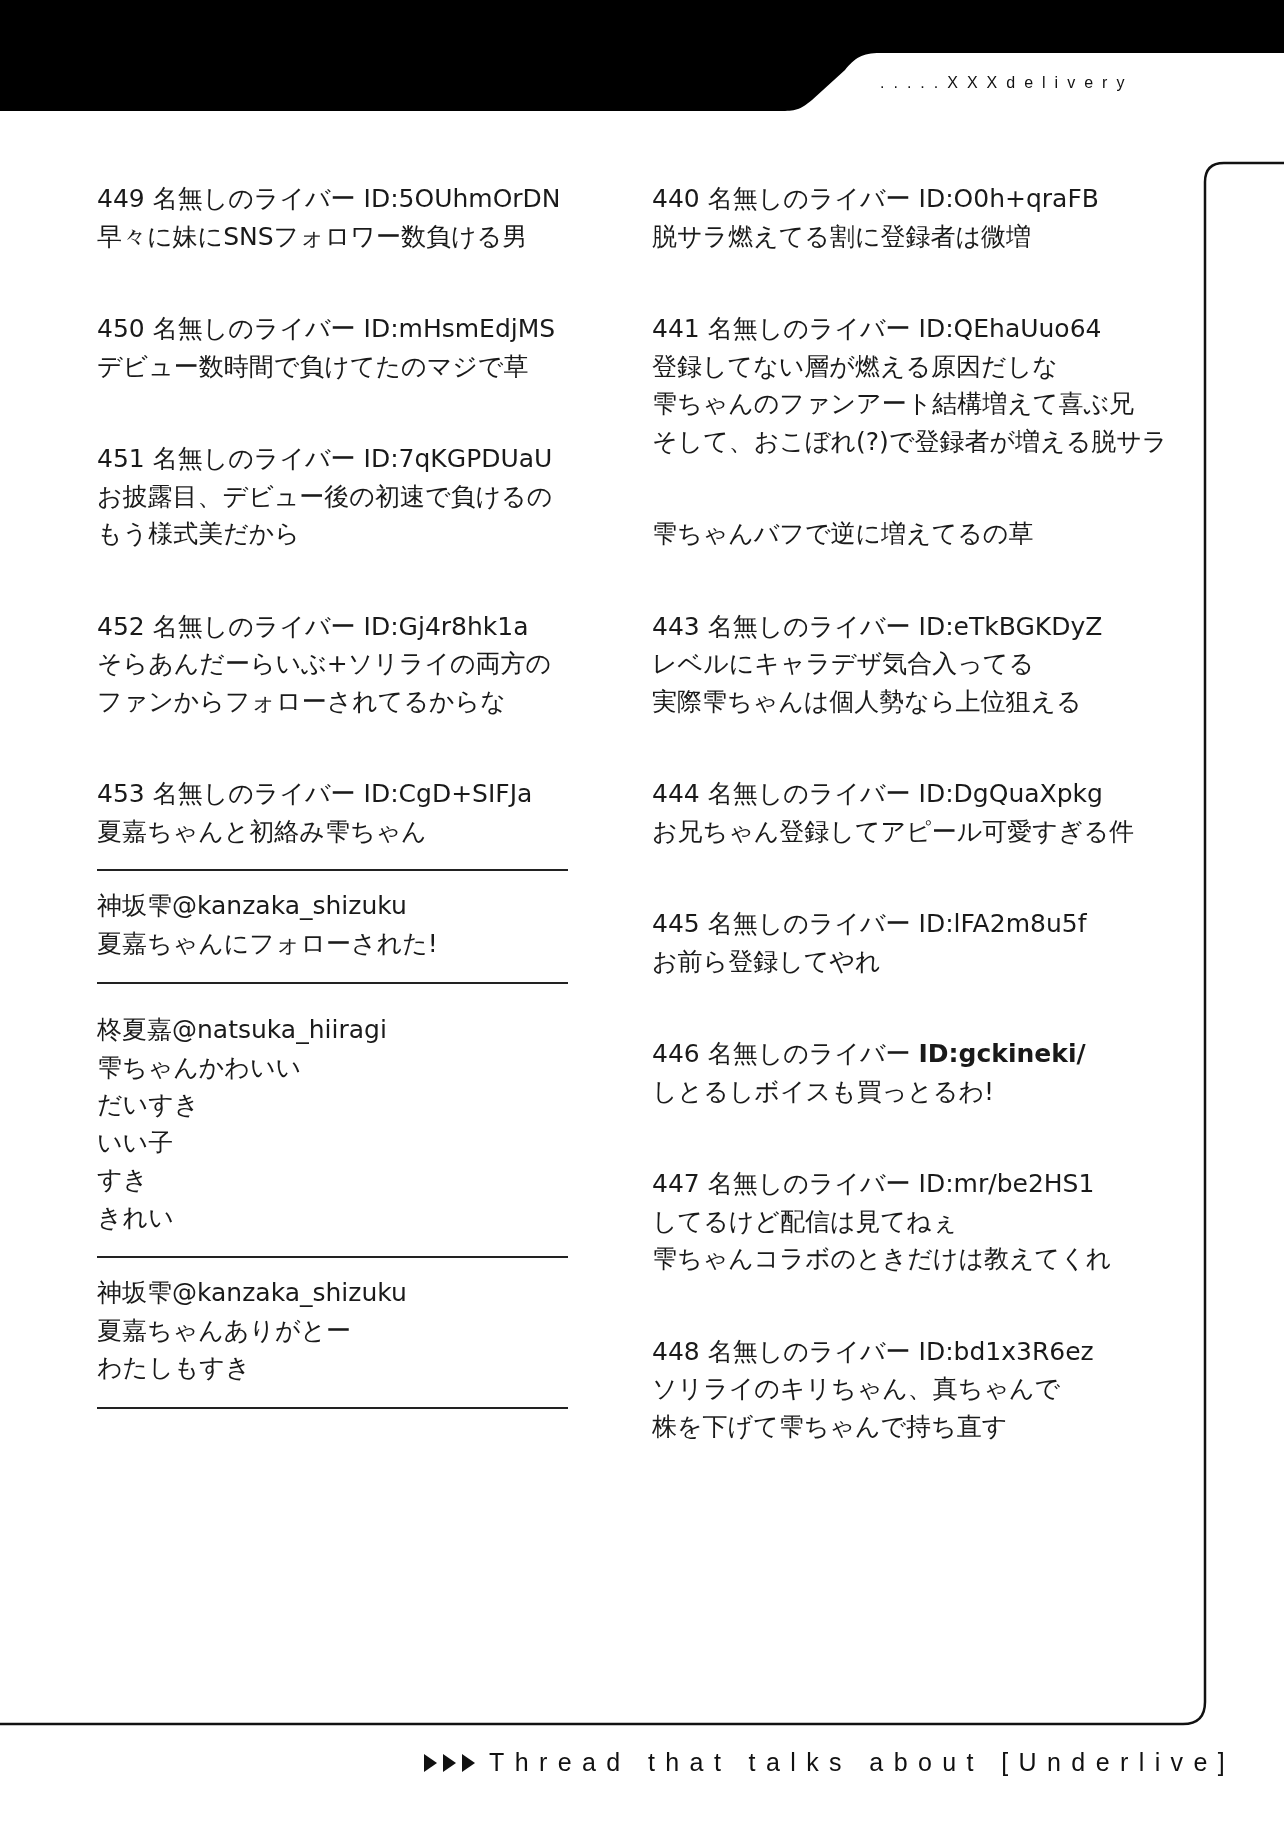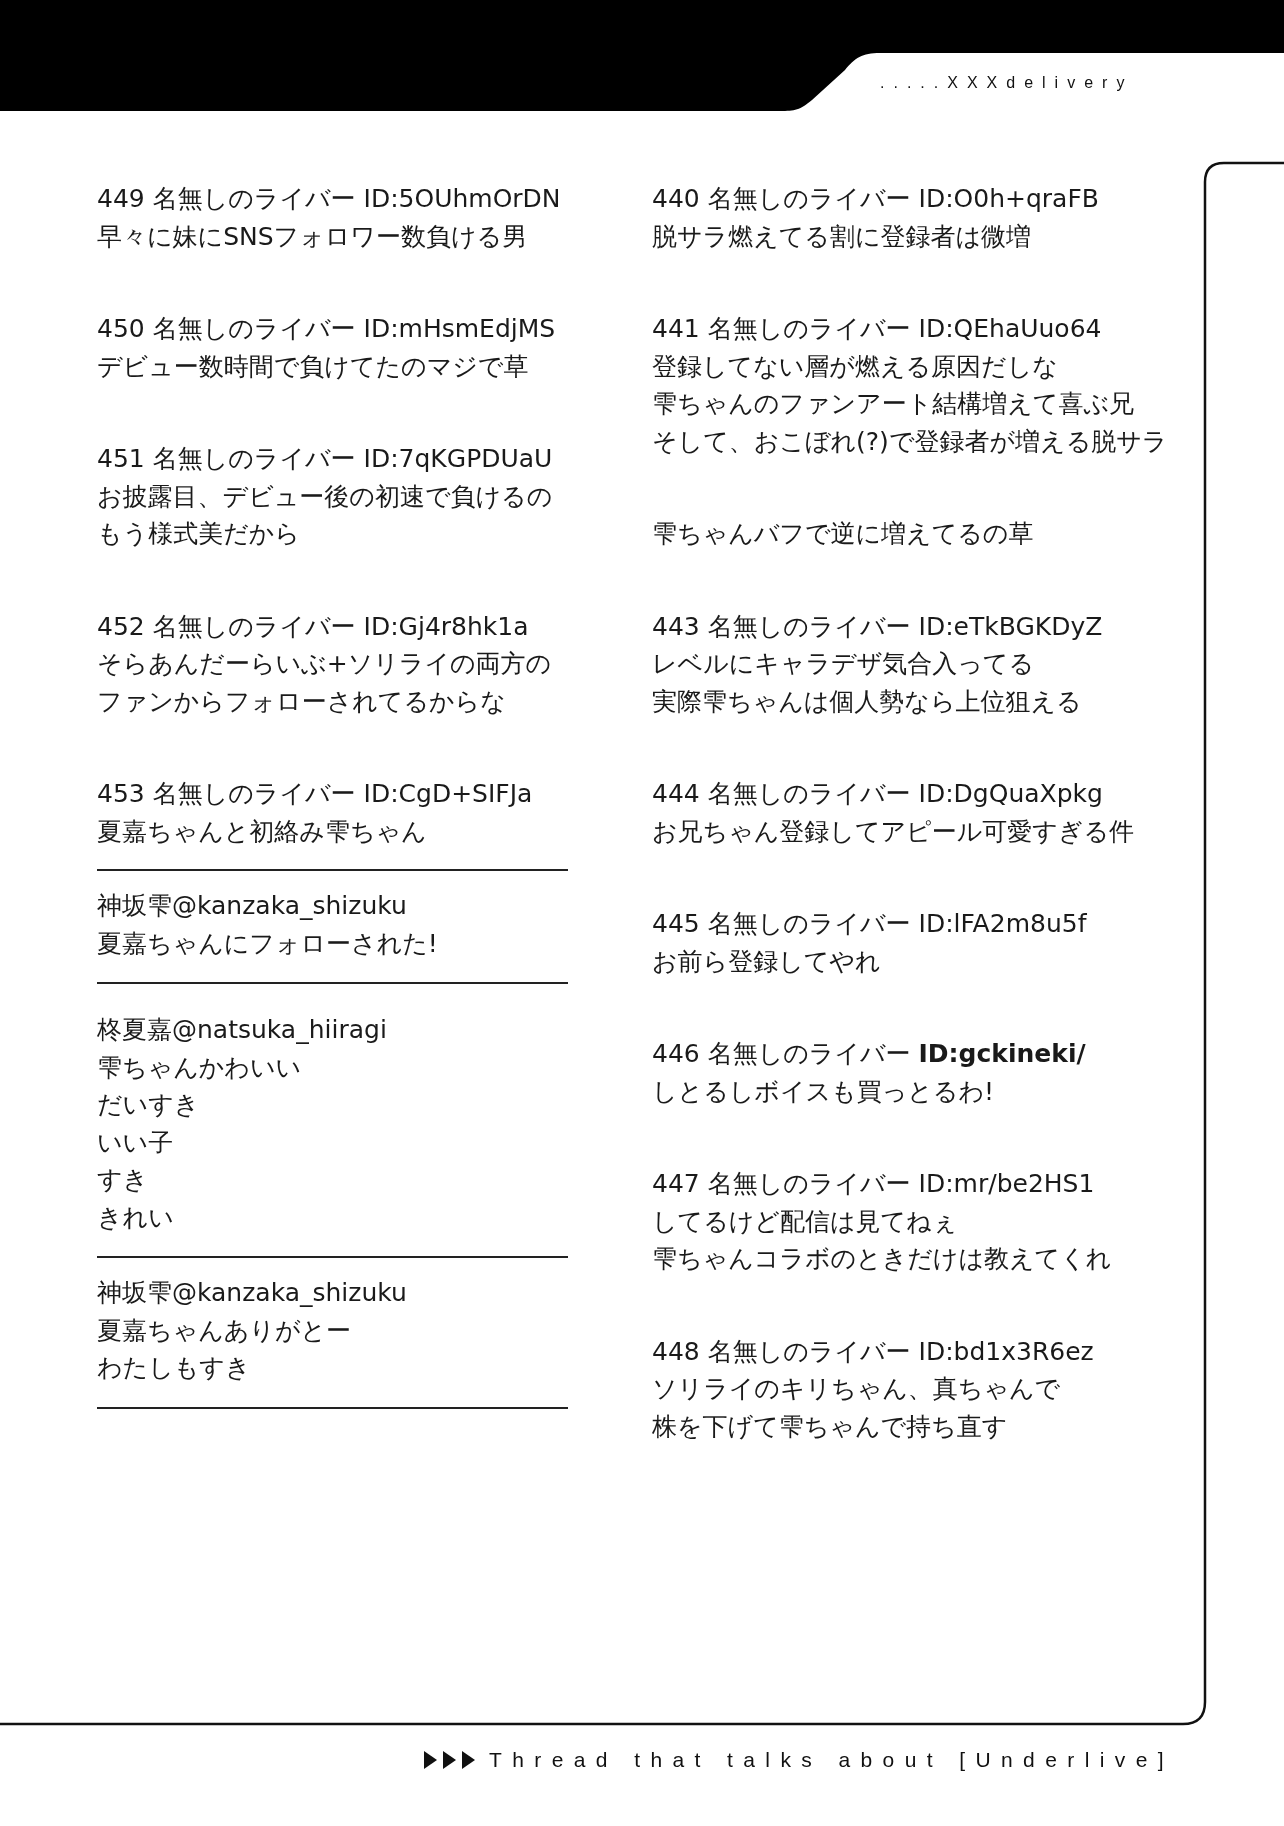--- a/index.html
+++ b/index.html
@@ -75,21 +75,21 @@
     }
     .tri {
       width: 0; height: 0;
       border-top: 9px solid transparent;
       border-bottom: 9px solid transparent;
       border-left: 13px solid #111;
       display: inline-block;
     }
     .footer-text {
       font-family: "Liberation Sans", sans-serif;
-      font-size: 21px;
+      font-size: 25px;
       letter-spacing: 10.4px;
       color: #111;
     }
   </style>
 </head>
 <body>
 
 <div class="header-band">
   <svg width="1284" height="115" viewBox="0 0 1284 115">
     <path d="M0 0 H1284 V53 H880 C862 53 855 58 845 70 L812 100 C800 110 795 111 780 111 H0 Z" fill="#000"></path>

